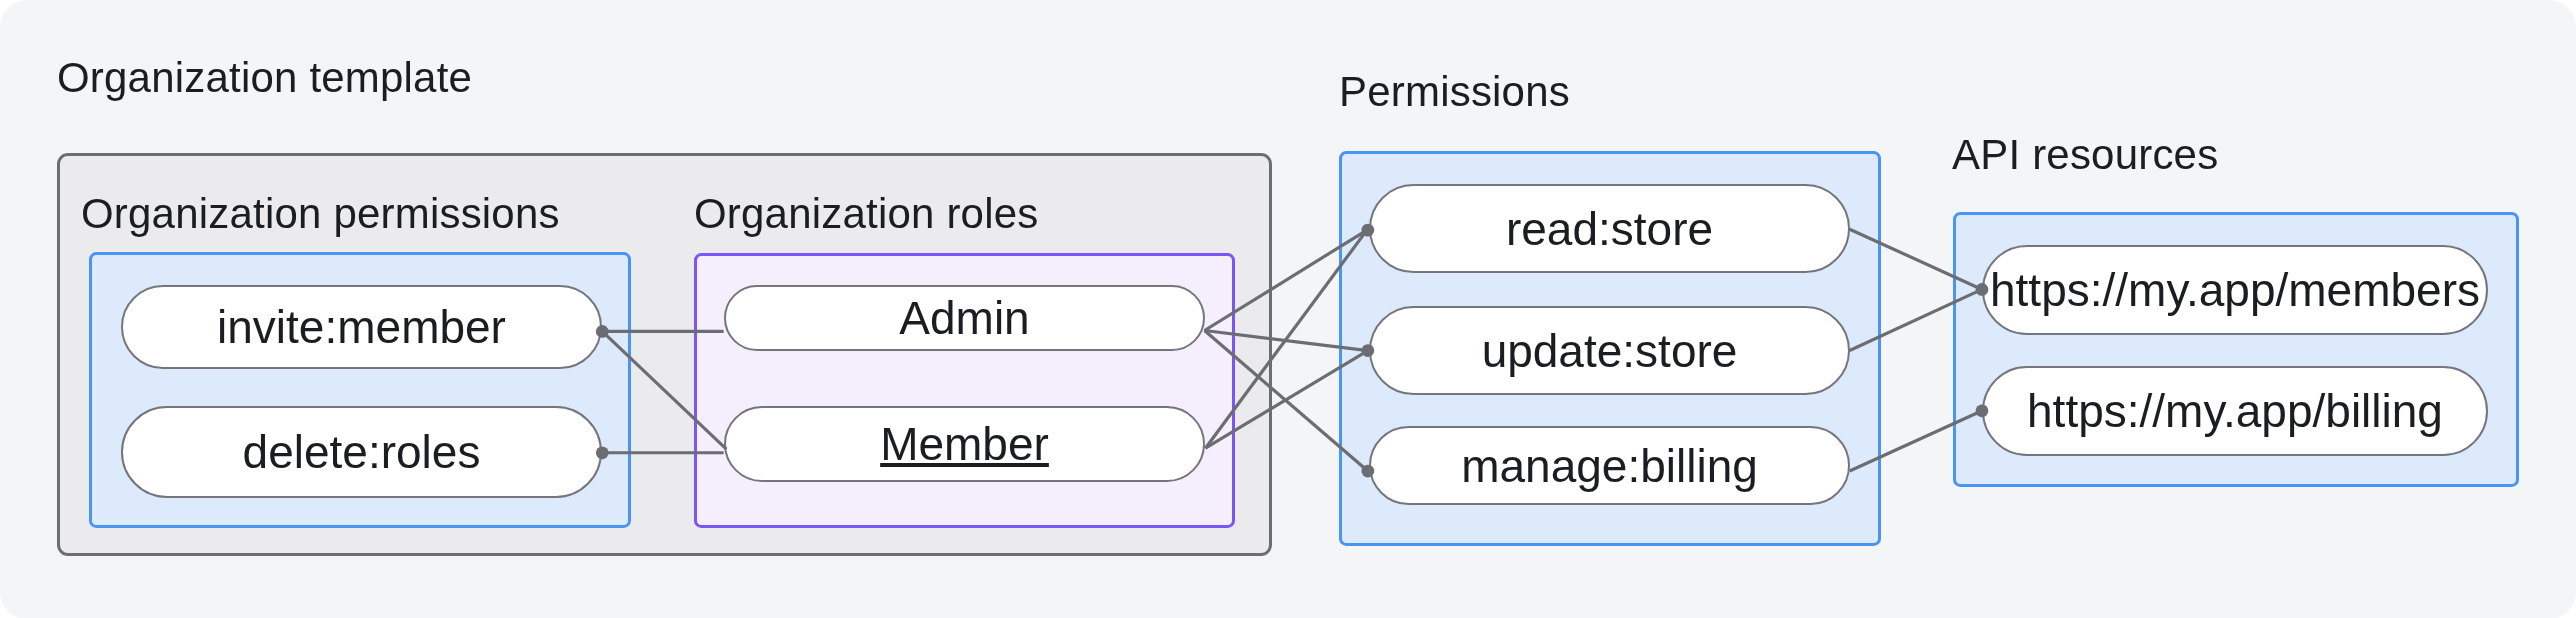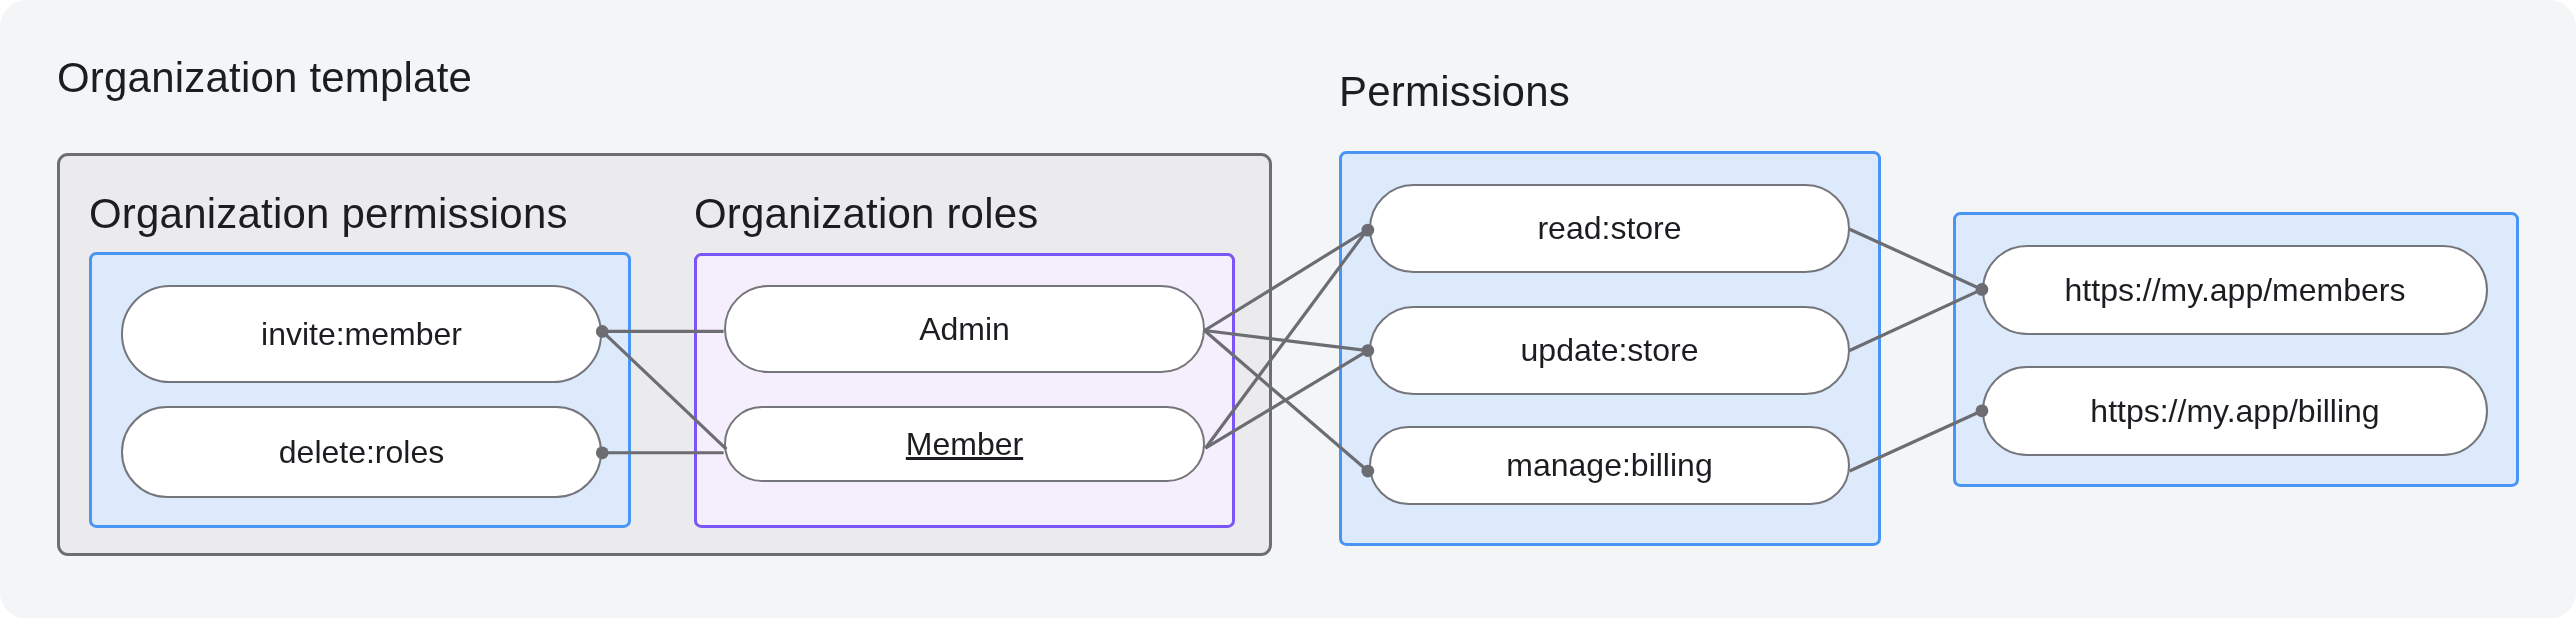--- a/index.html
+++ b/index.html
@@ -45,21 +45,21 @@
   }
 
   .pill {
     position: absolute;
     background: var(--pill-bg, #ffffff);
     border: 2.7px solid var(--pill-border, #75767c);
     border-radius: 912px;
     display: flex;
     align-items: center;
     justify-content: center;
-    font-size: 32px;
+    font-size: 46px;
     font-weight: 400;
     color: var(--text, #1b1d21);
     white-space: nowrap;
   }
 
   svg.wires {
     position: absolute;
     inset: 0;
     width: 100%;
     height: 100%;
@@ -75,56 +75,57 @@
 </style>
 </head>
 <body>
 
 <div class="page">
 
   <div class="section-title" style="left:57px; top:57px;">Organization template</div>
 
   <div class="group-box gray-box" style="left:57px; top:153px; width:1215px; height:403px;"></div>
 
-  <div class="section-title" style="left:89px; top:193px;">Organization permissions</div>
+  <div class="section-title" style="left:81px; top:193px;">Organization permissions</div>
 
   <div class="group-box blue-box" style="left:89px; top:252px; width:542px; height:276px;"></div>
 
-  <div class="pill" style="left:121px; top:285px; width:481px; height:98px;">
+  <div class="pill" style="left:121px; top:285px; width:481px; height:84px;">
     <span>invite:member</span>
   </div>
   <div class="pill" style="left:121px; top:406px; width:481px; height:92px;">
     <span>delete:roles</span>
   </div>
 
   <div class="section-title" style="left:694px; top:193px;">Organization roles</div>
 
   <div class="group-box purple-box" style="left:694px; top:253px; width:541px; height:275px;"></div>
 
-  <div class="pill" style="left:724px; top:285px; width:481px; height:88px;">
+  <div class="pill" style="left:724px; top:285px; width:481px; height:66px;">
     <span>Admin</span>
   </div>
   <div class="pill" style="left:724px; top:406px; width:481px; height:76px;text-decoration:underline;">
     <span>Member</span>
   </div>
 
   <div class="section-title" style="left:1339px; top:71px;">Permissions</div>
 
   <div class="group-box blue-box" style="left:1339px; top:151px; width:542px; height:395px;"></div>
 
   <div class="pill" style="left:1369px; top:184px; width:481px; height:89px;">
     <span>read:store</span>
   </div>
   <div class="pill" style="left:1369px; top:306px; width:481px; height:89px;">
     <span>update:store</span>
   </div>
   <div class="pill" style="left:1369px; top:426px; width:481px; height:79px;">
     <span>manage:billing</span>
   </div>
 
+  <div class="section-title" style="left:1952px; top:134px;">API resources</div>
 
   <div class="group-box blue-box" style="left:1953px; top:212px; width:566px; height:275px;"></div>
 
   <div class="pill" style="left:1982px; top:245px; width:506px; height:90px;">
     <span>https://my.app/members</span>
   </div>
   <div class="pill" style="left:1982px; top:366px; width:506px; height:90px;text-align:center;">
     <span>https://my.app/billing</span>
   </div>
 

